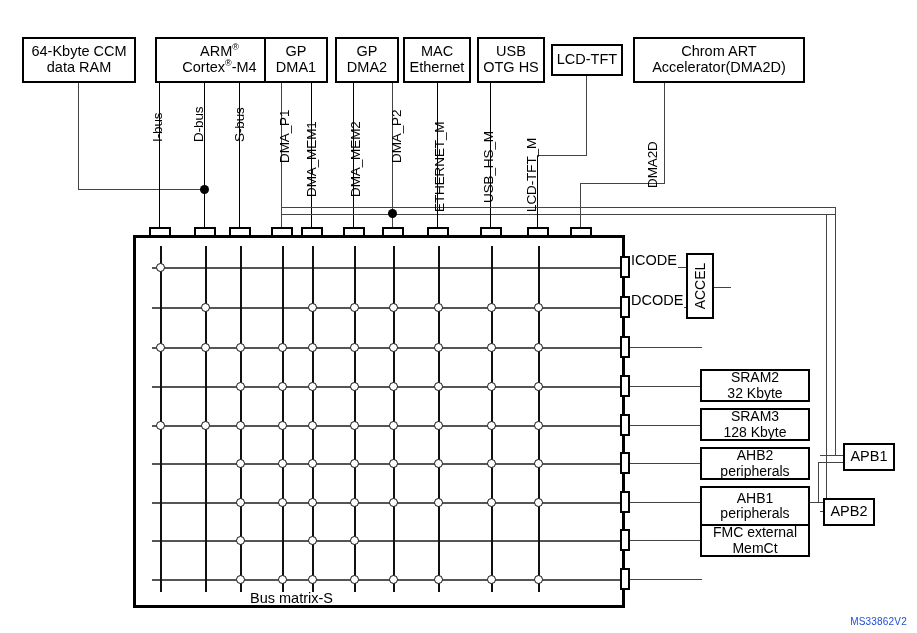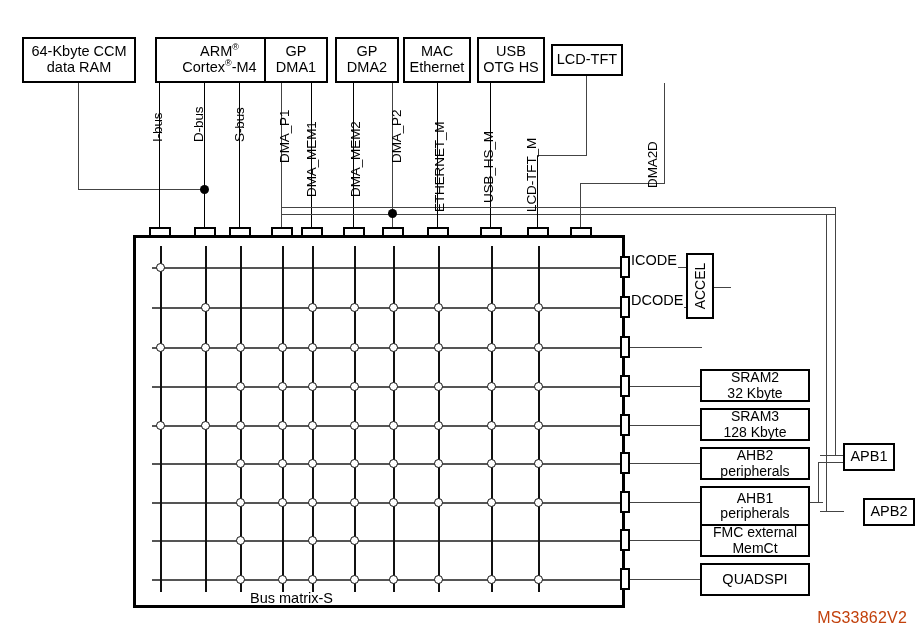--- a/index.html
+++ b/index.html
@@ -132,22 +132,22 @@
     z-index:44;
     white-space:nowrap;
     background:#fff;
     padding:0 1px;
   }
 
   #watermark{
     position:absolute;
     right:10px;
     bottom:6px;
-    font-size:16px;
-    color:#c2410c;
+    font-size:10px;
+    color:#1d4ed8;
     letter-spacing:0.2px;
     z-index:60;
   }
   sup{font-size:0.62em; vertical-align:super; line-height:0;}
 </style>
 </head>
 <body>
 
 <div id="stage">
 
@@ -178,20 +178,24 @@
 
   <div class="box" style="left:403px;top:37px;width:68px;height:46px;font-size:14.5px;">
     <span class="ln">MAC</span>
     <span class="ln">Ethernet</span>
   </div>
 
   <div class="box" style="left:551px;top:44px;width:72px;height:32px;font-size:14.5px;">
     <span class="ln">LCD-TFT</span>
   </div>
 
+  <div class="box" style="left:633px;top:37px;width:172px;height:46px;font-size:14.5px;">
+    <span class="ln">Chrom ART</span>
+    <span class="ln">Accelerator(DMA2D)</span>
+  </div>
 
   <div class="vlabel" style="left:150px;top:142px;">I-bus</div>
   <div class="vlabel" style="left:191px;top:142px;">D-bus</div>
   <div class="vlabel" style="left:232px;top:142px;">S-bus</div>
   <div class="vlabel" style="left:277px;top:163px;">DMA_P1</div>
   <div class="vlabel" style="left:304px;top:197px;">DMA_MEM1</div>
   <div class="vlabel" style="left:348px;top:197px;">DMA_MEM2</div>
   <div class="vlabel" style="left:389px;top:163px;">DMA_P2</div>
   <div class="vlabel" style="left:432px;top:212px;">ETHERNET_M</div>
   <div class="vlabel" style="left:481px;top:203px;">USB_HS_M</div>
@@ -381,26 +385,23 @@
   <div class="hg" style="left:809px;top:502px;width:14px;"></div>
   <div class="vg" style="left:818px;top:462px;height:41px;"></div>
   <div class="hg" style="left:818px;top:462px;width:26px;"></div>
 
   <div class="box" style="left:700px;top:524px;width:110px;height:33px;font-size:14px;">
     <span class="ln">FMC external</span>
     <span class="ln">MemCt</span>
   </div>
   <div class="hg" style="left:629px;top:540px;width:73px;"></div>
 
-  <div class="box" style="left:700px;top:563px;width:110px;height:33px;font-size:14.5px;">
-    <span class="ln">QUADSPI</span>
-  </div>
   <div class="hg" style="left:629px;top:579px;width:73px;"></div>
 
   <div class="box" style="left:843px;top:443px;width:52px;height:28px;font-size:14.5px;">
     <span class="ln">APB1</span>
   </div>
-  <div class="box" style="left:823px;top:498px;width:52px;height:28px;font-size:14.5px;margin-left:40px;">
+  <div class="box" style="left:823px;top:498px;width:52px;height:28px;font-size:14.5px;">
     <span class="ln">APB2</span>
   </div>
 
   <div id="watermark">MS33862V2</div>
 </div>
 
 </body></html>

